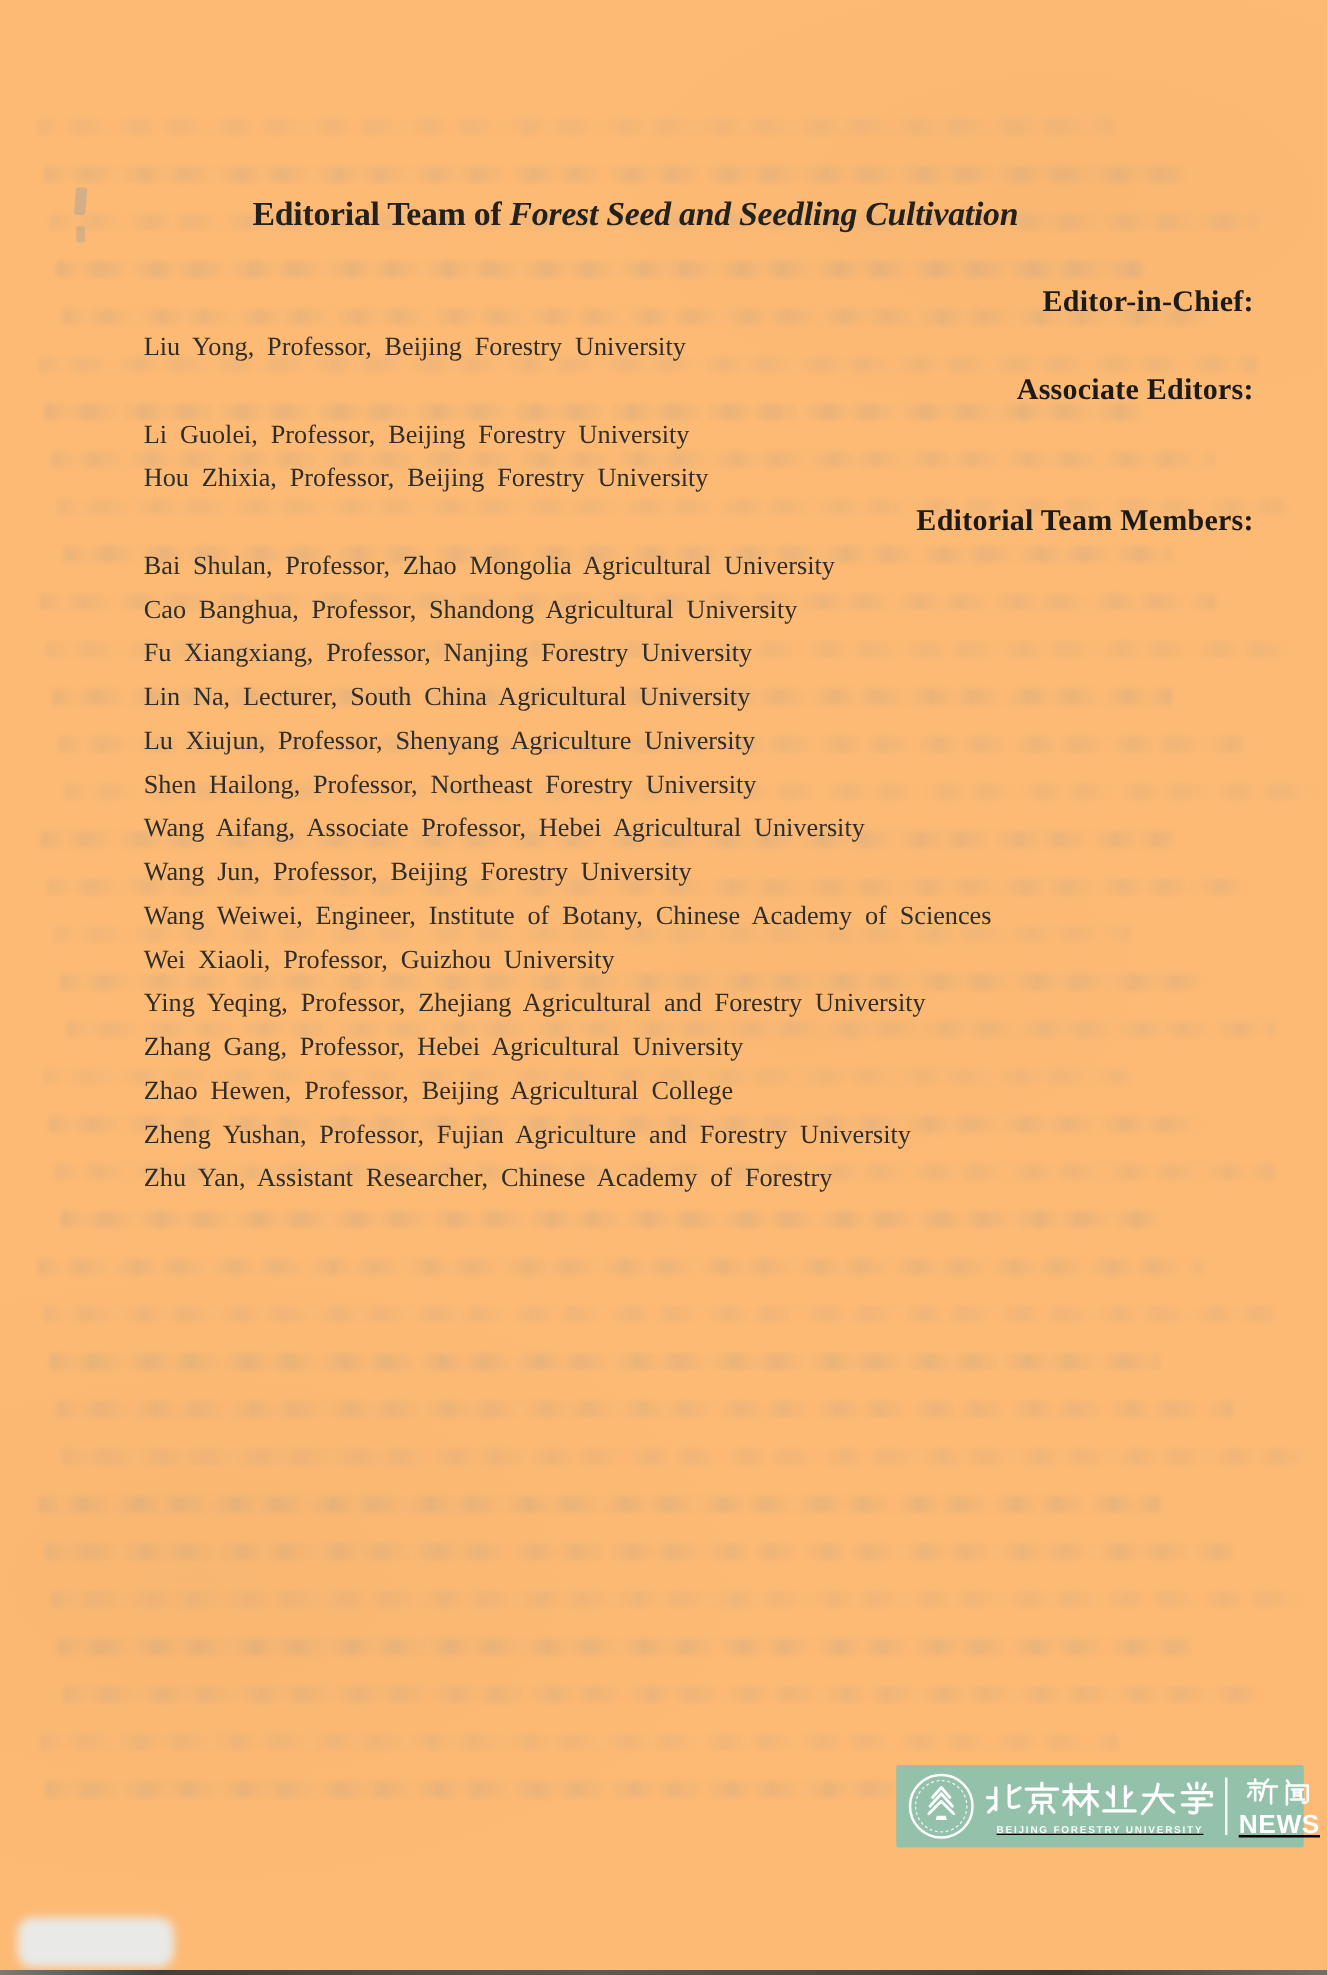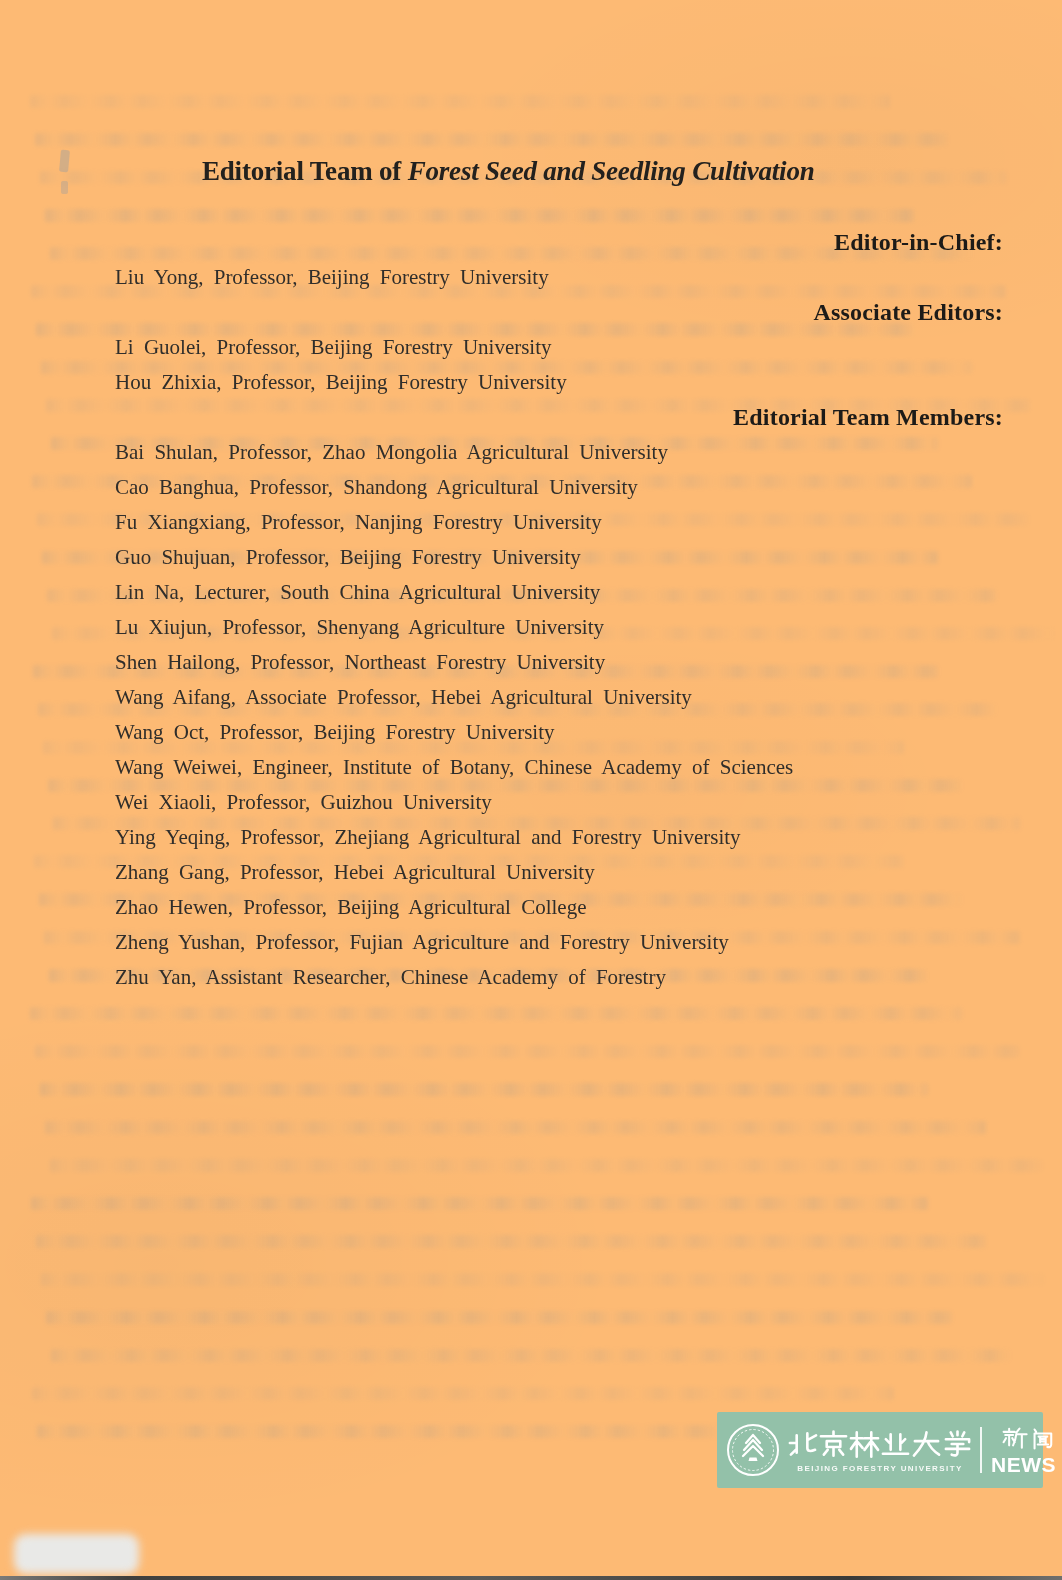--- a/index.html
+++ b/index.html
@@ -60,32 +60,32 @@
   .speck-a{left:60px;top:150px;width:9px;height:22px;opacity:.45;transform:rotate(5deg);border-radius:2px;}
   .speck-b{left:61px;top:181px;width:7px;height:13px;opacity:.38;border-radius:2px;}
   .corner-blob{position:absolute;left:14px;bottom:6px;width:125px;height:40px;background:#e9e9e7;border-radius:12px;filter:blur(4px);}
   .page-edge{
     position:absolute;left:0;right:0;bottom:0;height:4px;
     background:linear-gradient(90deg,#7a7a78,#3f3f3d 12%,#5a5a58 45%,#3a3a38 80%,#6f6f6d);
   }
 
   
   .banner{
-    position:absolute;left:717px;top:1412px;width:326px;height:76px;
-    border-radius:2px;display:flex;align-items:center;
+    position:absolute;left:717px;top:1412px;width:326px;height:66px;
+    border-radius:2px;display:flex;align-items:center;text-decoration:underline;
   }
   .seal{margin:0 7px 0 9px;flex:0 0 auto;}
   .cn-block{display:flex;flex-direction:column;align-items:center;flex:0 0 auto;}
   .en-name{
     font-family:"Liberation Sans", sans-serif;
     font-size:8px;font-weight:700;letter-spacing:1.4px;
     color:rgba(255,255,255,0.92);margin-top:1px;white-space:nowrap;
   }
   .divider{width:2px;height:46px;background:rgba(255,255,255,0.88);margin:0 9px 0 7px;flex:0 0 auto;}
-  .news-block{display:flex;flex-direction:column;align-items:flex-end;line-height:1;}
+  .news-block{display:flex;flex-direction:column;align-items:center;line-height:1;}
   .news-en{
     font-family:"Liberation Sans", sans-serif;
     font-size:21px;font-weight:700;color:#ffffff;letter-spacing:0.5px;margin-top:2px;
   }
   .stroke-white{stroke:#ffffff;fill:none;stroke-linecap:round;stroke-linejoin:round;}
 </style>
 </head>
 <body>
 
 <div class="page">
@@ -141,26 +141,25 @@
   <div class="content">
       <div class="row sec-heading">Editor-in-Chief:</div>
       <div class="row entry">Liu Yong, Professor, Beijing Forestry University</div>
       <div class="row sec-heading">Associate Editors:</div>
       <div class="row entry">Li Guolei, Professor, Beijing Forestry University</div>
       <div class="row entry">Hou Zhixia, Professor, Beijing Forestry University</div>
       <div class="row sec-heading">Editorial Team Members:</div>
       <div class="row entry">Bai Shulan, Professor, Zhao Mongolia Agricultural University</div>
       <div class="row entry">Cao Banghua, Professor, Shandong Agricultural University</div>
       <div class="row entry">Fu Xiangxiang, Professor, Nanjing Forestry University</div>
-      <div class="row entry">Guo Shujuan, Professor, Beijing Forestry University</div>
       <div class="row entry">Lin Na, Lecturer, South China Agricultural University</div>
       <div class="row entry">Lu Xiujun, Professor, Shenyang Agriculture University</div>
       <div class="row entry">Shen Hailong, Professor, Northeast Forestry University</div>
       <div class="row entry">Wang Aifang, Associate Professor, Hebei Agricultural University</div>
-      <div class="row entry">Wang Oct, Professor, Beijing Forestry University</div>
+      <div class="row entry">Wang Jun, Professor, Beijing Forestry University</div>
       <div class="row entry">Wang Weiwei, Engineer, Institute of Botany, Chinese Academy of Sciences</div>
       <div class="row entry">Wei Xiaoli, Professor, Guizhou University</div>
       <div class="row entry">Ying Yeqing, Professor, Zhejiang Agricultural and Forestry University</div>
       <div class="row entry">Zhang Gang, Professor, Hebei Agricultural University</div>
       <div class="row entry">Zhao Hewen, Professor, Beijing Agricultural College</div>
       <div class="row entry">Zheng Yushan, Professor, Fujian Agriculture and Forestry University</div>
       <div class="row entry">Zhu Yan, Assistant Researcher, Chinese Academy of Forestry</div>
     </div>
 
   <div class="banner" style="background: rgb(147, 193, 169);">

